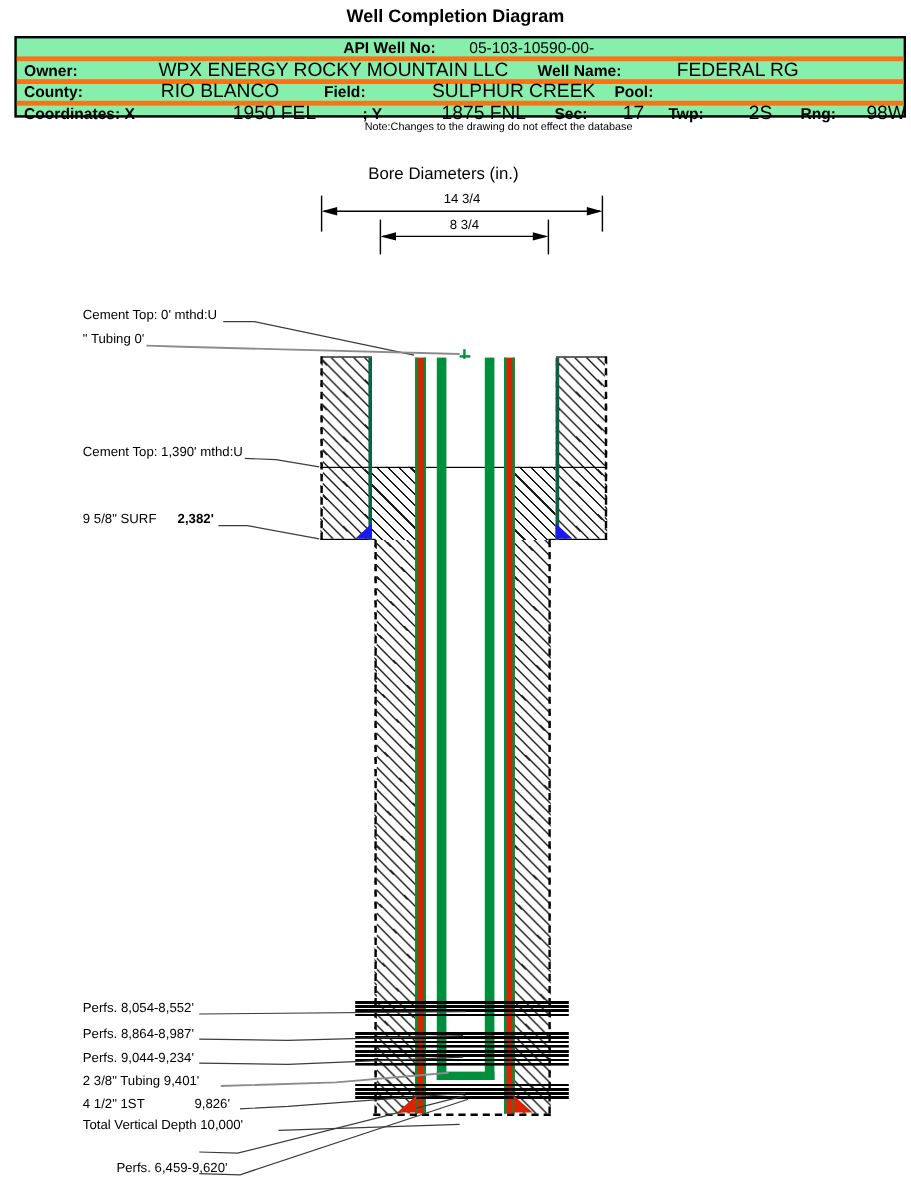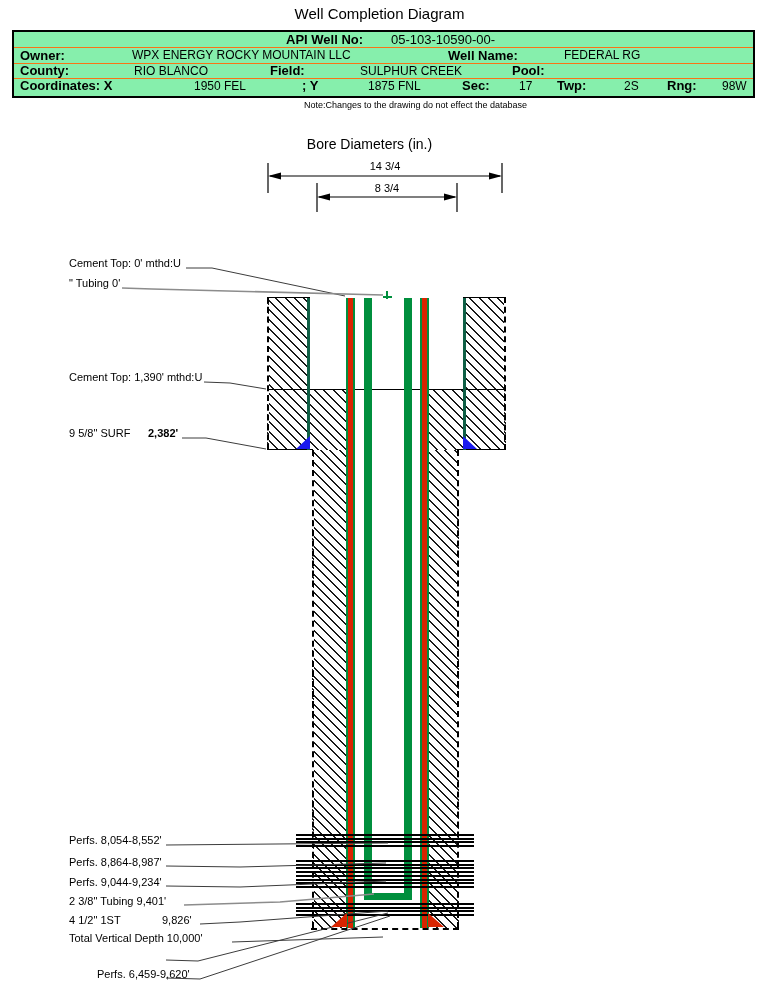--- a/index.html
+++ b/index.html
@@ -1,25 +1,25 @@
 <!DOCTYPE html>
 <html><head>
 <meta charset="utf-8">
 <style>
   html,body{margin:0;padding:0;background:#fff;}
   #page{position:relative;width:759px;height:981px;background:#fff;
         font-family:"Liberation Sans","DejaVu Sans",sans-serif;color:#000;overflow:hidden;}
   .abs{position:absolute;}
   
-  #main-title{top:5px;left:0;width:759px;text-align:center;font-size:15px;font-weight:normal;}
+  #main-title{top:5px;left:0;width:759px;text-align:center;font-size:15px;font-weight:bold;}
   #info-table{top:30px;left:12px;width:739px;height:64px;border:2px solid #000;background:#86efac;}
   .trow{position:relative;width:100%;}
-  .trow.sep{border-top:1px solid #f97316;}
+  .trow.sep{border-top:4px solid #f97316;}
   .tl{position:absolute;font-weight:bold;font-size:13px;white-space:pre;}
-  .tv{position:absolute;font-size:12px;white-space:pre;}
+  .tv{position:absolute;font-size:16px;white-space:pre;}
   #note-line{top:100px;left:0;width:759px;text-align:center;font-size:9px;padding-left:36px;}
   
   #bore-title{top:136px;left:0;width:739px;text-align:center;font-size:14px;}
   .dim-label{position:absolute;font-size:11px;white-space:pre;}
   
   .hatch{background:repeating-linear-gradient(45deg,rgba(0,0,0,0) 0 5.4px,#1a1a1a 5.4px 6.6px);}
   .cement-block{position:absolute;box-sizing:border-box;}
   .bar{position:absolute;}
   .perf-band{position:absolute;left:296px;width:178px;height:13px;
      background:repeating-linear-gradient(to bottom,#000 0 2.3px,rgba(0,0,0,0) 2.3px 3.55px);}

